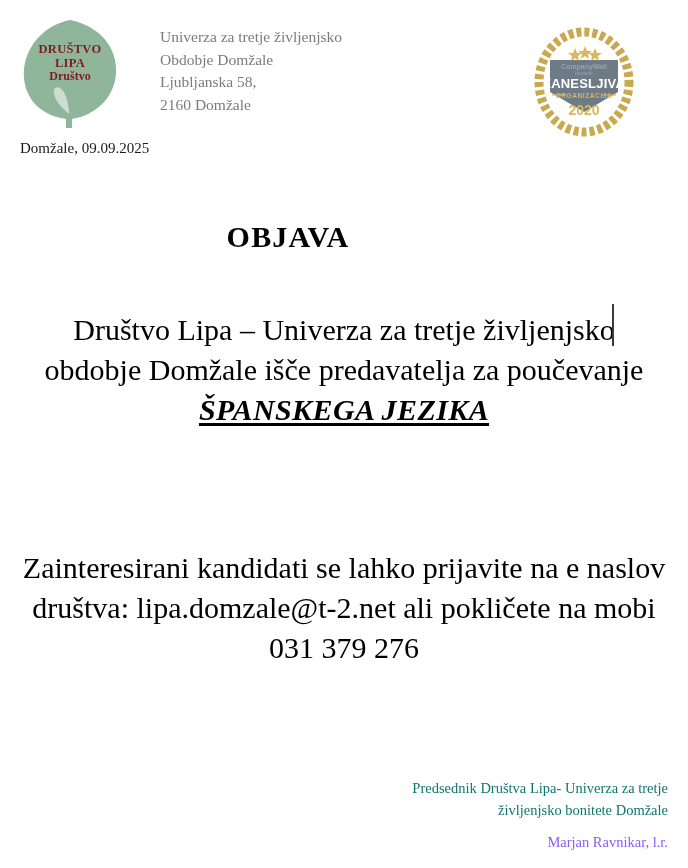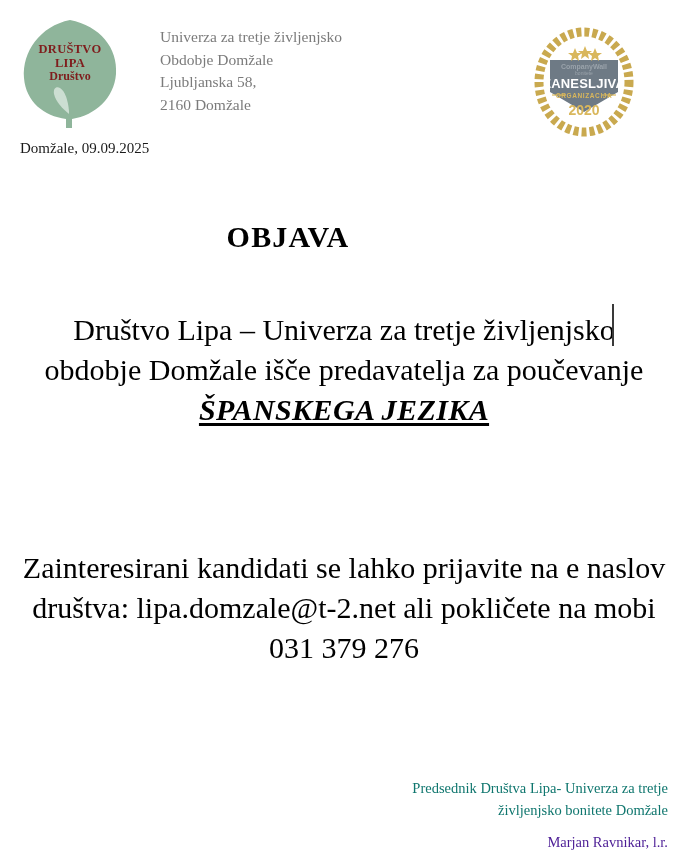--- a/index.html
+++ b/index.html
@@ -139,21 +139,21 @@
     line-height: 1.5;
     color: #0f766e;
   }
   .signature-name {
     position: absolute;
     left: 288px;
     top: 834px;
     width: 380px;
     text-align: right;
     font-size: 14.5px;
-    color: #4c1d95;
+    color: #8b5cf6;
   }
 </style>
 </head>
 <body>
 
 <div class="header">
 
   <div class="logo-leaf">
     <svg width="108" height="112" viewBox="0 0 108 112" xmlns="http://www.w3.org/2000/svg">
       <path d="M54 4 C24 10 6 36 8 62 C10 86 28 100 50 103 L50 112 L56 112 L56 103 C80 99 98 82 100 58 C102 32 84 10 54 4 Z" fill="#8fb59b"></path>

